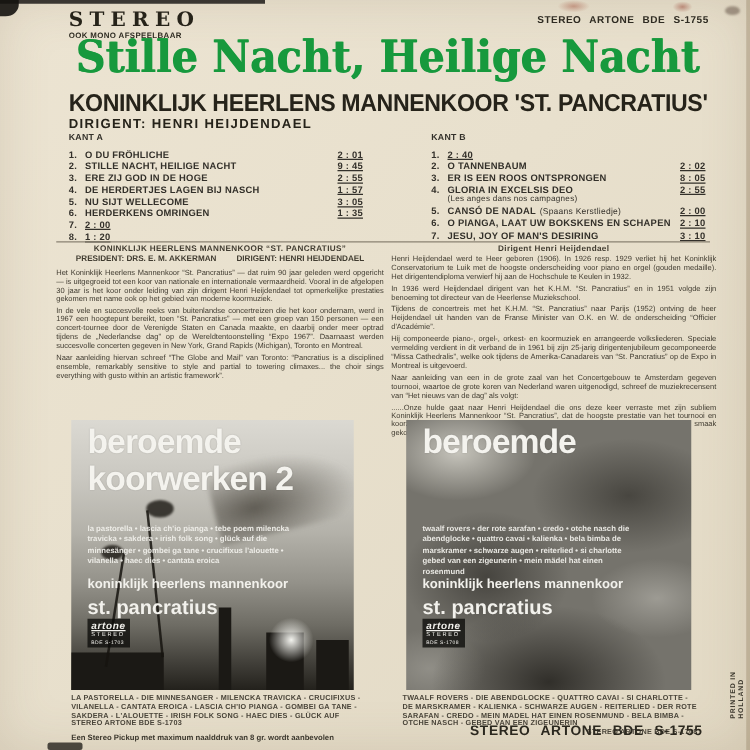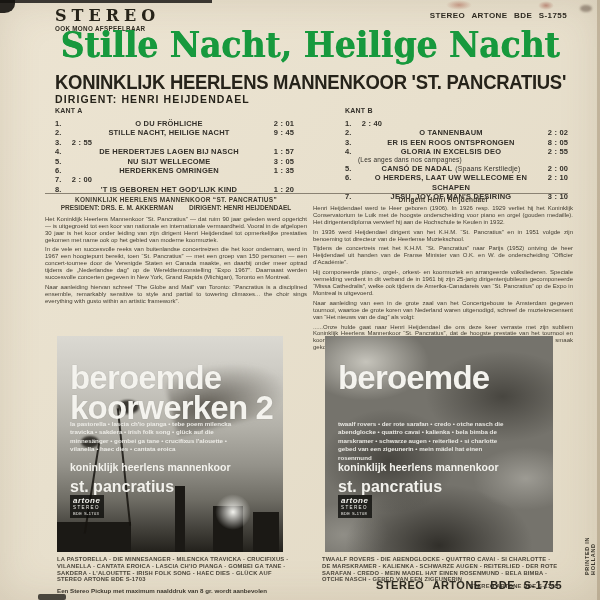--- a/index.html
+++ b/index.html
@@ -47,23 +47,23 @@
     font-size:10.5px; font-weight:bold; letter-spacing:1.1px; color:#26231a;
   }
   
   .tracklist { position:absolute; top:107px; font-size:7.5px; font-weight:bold; letter-spacing:0.2px; color:#33302a; }
   .tracklist.kant-a { left:55px;  width:243px; }
   .tracklist.kant-b { left:345px; width:227px; }
   .kant-label { font-size:7px; margin-bottom:5px; }
   .trk-item { }
   .trk { display:flex; line-height:9.4px; }
   .tnum { width:13px; }
-  .ttitle { flex:1;text-align:center; }
+  .ttitle { flex:1; }
   .tnote { font-weight:normal; font-size:6.8px; margin-left:3px; }
-  .ttime { width:28px; text-align:center; }
+  .ttime { width:28px; text-align:left;text-decoration:underline; }
   .tsub { margin-left:13px; font-weight:normal; font-size:6.5px; line-height:8.4px; margin-top:-1px; }
   .rule { position:absolute; left:45px; top:193px; width:523px; height:1px; background:#8a8273; }
   
   .notes-col { position:absolute; top:197px; font-size:6px; line-height:6.9px; text-align:justify; color:#413c31; }
   .notes-left  { left:45px;  width:262px; }
   .notes-right { left:313px; width:260px; }
   .notes-head  { text-align:center; font-weight:bold; font-size:6.5px; letter-spacing:0.3px; margin-bottom:1px; white-space:nowrap; }
   .notes-head2 { display:flex; justify-content:center; gap:16px; font-weight:bold; font-size:6.5px; margin-bottom:4px; white-space:nowrap; }
   .notes-col p { margin:0 0 3px 0; }
   
@@ -75,32 +75,32 @@
     background-color:#75736c;
     background-image:
       radial-gradient(ellipse 90px 55px at 18% 12%, rgba(225,223,214,0.75), rgba(225,223,214,0) 70%),
       radial-gradient(ellipse 110px 65px at 78% 28%, rgba(42,40,35,0.6), rgba(42,40,35,0) 70%),
       radial-gradient(ellipse 95px 75px at 28% 58%, rgba(32,30,26,0.55), rgba(32,30,26,0) 70%),
       radial-gradient(ellipse 75px 45px at 88% 66%, rgba(205,203,195,0.45), rgba(205,203,195,0) 70%),
       radial-gradient(ellipse 130px 85px at 50% 97%, rgba(26,24,20,0.75), rgba(26,24,20,0) 72%),
       radial-gradient(ellipse 65px 45px at 8% 92%, rgba(185,183,175,0.4), rgba(185,183,175,0) 70%);
   }
   .album-title {
-    position:absolute; left:13px; top:27px;
-    font-size:33px; font-weight:bold; letter-spacing:-0.8px; line-height:30px;
+    position:absolute; left:13px; top:2px;
+    font-size:27px; font-weight:bold; letter-spacing:-0.8px; line-height:30px;
     color:#f4f3ee; text-shadow:0 0 1px rgba(0,0,0,0.25);
   }
   .ad-tracks {
     position:absolute; left:13px; top:84px; width:175px;
     font-size:6.2px; line-height:8.4px; font-weight:bold; opacity:0.93;
   }
   .ad-artist1 { position:absolute; left:13px; top:125px; font-size:10.5px; font-weight:bold; }
   .ad-artist2 { position:absolute; left:13px; top:142px; font-size:16px; font-weight:bold; }
   .artone { position:absolute; left:13px; top:159px; background:rgba(12,11,9,0.78); padding:2px 4px 2px 3px; line-height:1; }
-  .artone-name   { font-size:8px; font-weight:bold; font-style:italic; letter-spacing:0.5px; display:block; }
+  .artone-name   { font-size:8px; font-weight:bold; font-style:italic; letter-spacing:0.5px; display:block;text-decoration:underline; }
   .artone-stereo { font-size:4.5px; letter-spacing:1.4px; display:block; margin-top:1px; }
   .artone-cat    { font-size:4px; letter-spacing:0.4px; display:block; margin-top:1px; }
   
   .smoke { position:absolute; left:112px; top:26px; width:115px; height:62px;
     background:radial-gradient(ellipse at 28% 62%, rgba(72,68,60,0.8), rgba(72,68,60,0) 72%);
     transform:rotate(-14deg); filter:blur(2px); }
   .sil { position:absolute; background:#1b1915; }
   .sil-1 { left:118px; bottom:0; width:10px; height:66px; }
   .sil-2 { left:156px; bottom:0; width:30px; height:46px; }
   .sil-3 { left:196px; bottom:0; width:26px; height:40px; }
@@ -171,20 +171,21 @@
             <span class="tnum">2.</span>
             <span class="ttitle"><span>STILLE NACHT, HEILIGE NACHT</span></span>
             <span class="ttime">9 : 45</span>
           </div>
 
         </div>
 
         <div class="trk-item">
           <div class="trk">
             <span class="tnum">3.</span>
+            <span class="ttitle"><span>ERE ZIJ GOD IN DE HOGE</span></span>
             <span class="ttime">2 : 55</span>
           </div>
 
         </div>
 
         <div class="trk-item">
           <div class="trk">
             <span class="tnum">4.</span>
             <span class="ttitle"><span>DE HERDERTJES LAGEN BIJ NASCH</span></span>
             <span class="ttime">1 : 57</span>
@@ -214,21 +215,20 @@
           <div class="trk">
             <span class="tnum">7.</span>
             <span class="ttime">2 : 00</span>
           </div>
 
         </div>
 
         <div class="trk-item">
           <div class="trk">
             <span class="tnum">8.</span>
-            <span class="ttitle"><span>'T IS GEBOREN HET GOD'LIJK KIND</span></span>
             <span class="ttime">1 : 20</span>
           </div>
 
         </div>
       </div>
   </div>
 
   <div class="tracklist kant-b">
     <div class="kant-label">KANT B</div>
     <div>
@@ -273,21 +273,21 @@
             <span class="tnum">5.</span>
             <span class="ttitle"><span>CANSÓ DE NADAL</span><span class="tnote">(Spaans Kerstliedje)</span></span>
             <span class="ttime">2 : 00</span>
           </div>
 
         </div>
 
         <div class="trk-item">
           <div class="trk">
             <span class="tnum">6.</span>
-            <span class="ttitle"><span>O HERDERS, LAAT UW WELLECOME EN SCHAPEN</span></span>
+            <span class="ttitle"><span>O PIANGA, LAAT UW BOKSKENS EN SCHAPEN</span></span>
             <span class="ttime">2 : 10</span>
           </div>
 
         </div>
 
         <div class="trk-item">
           <div class="trk">
             <span class="tnum">7.</span>
             <span class="ttitle"><span>JESU, JOY OF MAN'S DESIRING</span></span>
             <span class="ttime">3 : 10</span>

